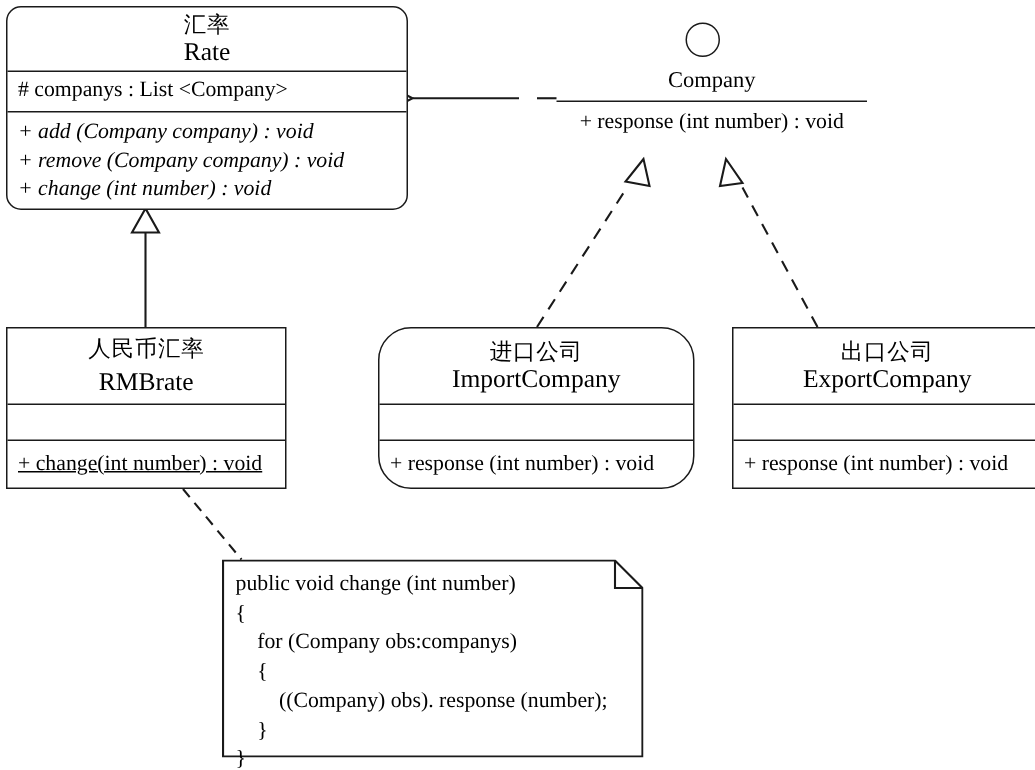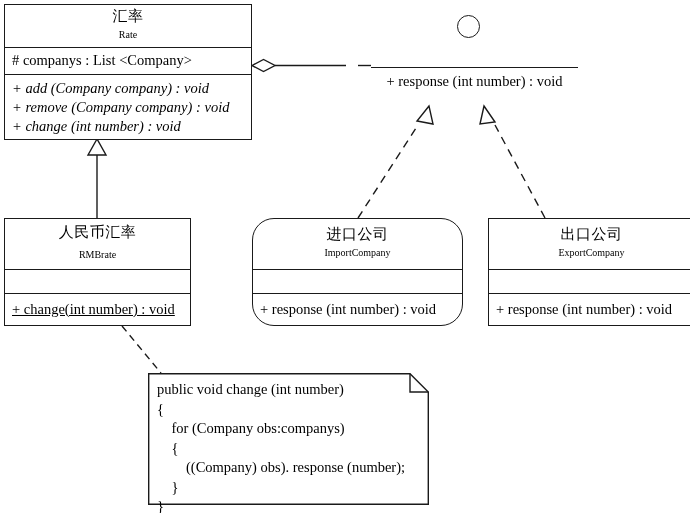--- a/index.html
+++ b/index.html
@@ -46,21 +46,21 @@
     text-align: center;
     padding: 4px 2px 5px;
   }
   .cls-cn {
     font-size: 15px;
     line-height: 19px;
     font-family: "DejaVu Sans", "Liberation Sans", sans-serif;
     letter-spacing: 0.5px;
   }
   .cls-en {
-    font-size: 10px;
+    font-size: 17px;
     line-height: 18px;
   }
   .attr-comp, .op-comp {
     padding: 4px 7px 5px;
   }
   .member {
     font-size: 14.5px;
     line-height: 19px;
     white-space: nowrap;
   }
@@ -153,37 +153,38 @@
     <g>
       <line x1="545" y1="218" x2="495" y2="125" stroke="#1a1a1a" stroke-width="1.4" stroke-dasharray="8,6"></line>
       <polygon points="484,106 495,122 480,124" fill="#ffffff" stroke="#1a1a1a" stroke-width="1.4"></polygon>
     </g>
 
     <g>
       <line x1="122" y1="326" x2="161" y2="373" stroke="#1a1a1a" stroke-width="1.4" stroke-dasharray="7,5"></line>
     </g>
   </svg>
 
-  <div class="uml-class" id="cls-rate" style="left:4px; top:4px; width:248px; height:136px;">
+  <div class="uml-class" id="cls-rate" style="left:4px; top:4px; width:268px; height:136px;border-radius:10px;">
     <div class="compartment name-comp" style="height:42px;">
       <div class="cls-cn">汇率</div>
       <div class="cls-en">Rate</div>
     </div>
     <div class="compartment attr-comp" style="height:27px;">
       <div class="member"># companys : List &lt;Company&gt;</div>
     </div>
     <div class="compartment op-comp" style="flex:1;font-style:italic;">
       <div class="member">+ add (Company company) : void</div>
       <div class="member">+ remove (Company company) : void</div>
       <div class="member">+ change (int number) : void</div>
     </div>
   </div>
 
   <div id="iface-company" style="left:0; top:0; width:690px; height:100px;">
     <div class="iface-circle" style="left:457px; top:15px;"></div>
+    <div class="iface-name" style="left:371px; top:45px; width:207px;">Company</div>
     <div class="iface-rule" style="left:371px; top:67px; width:207px;"></div>
     <div class="iface-op" style="left:371px; top:72px; width:207px;">+ response (int number) : void</div>
   </div>
 
   <div class="uml-class" id="cls-rmbrate" style="left:4px; top:218px; width:187px; height:108px;">
     <div class="compartment name-comp" style="height:50px;justify-content:space-between;">
       <div class="cls-cn">人民币汇率</div>
       <div class="cls-en">RMBrate</div>
     </div>
     <div class="compartment attr-comp empty-comp" style="height:24px;"></div>

